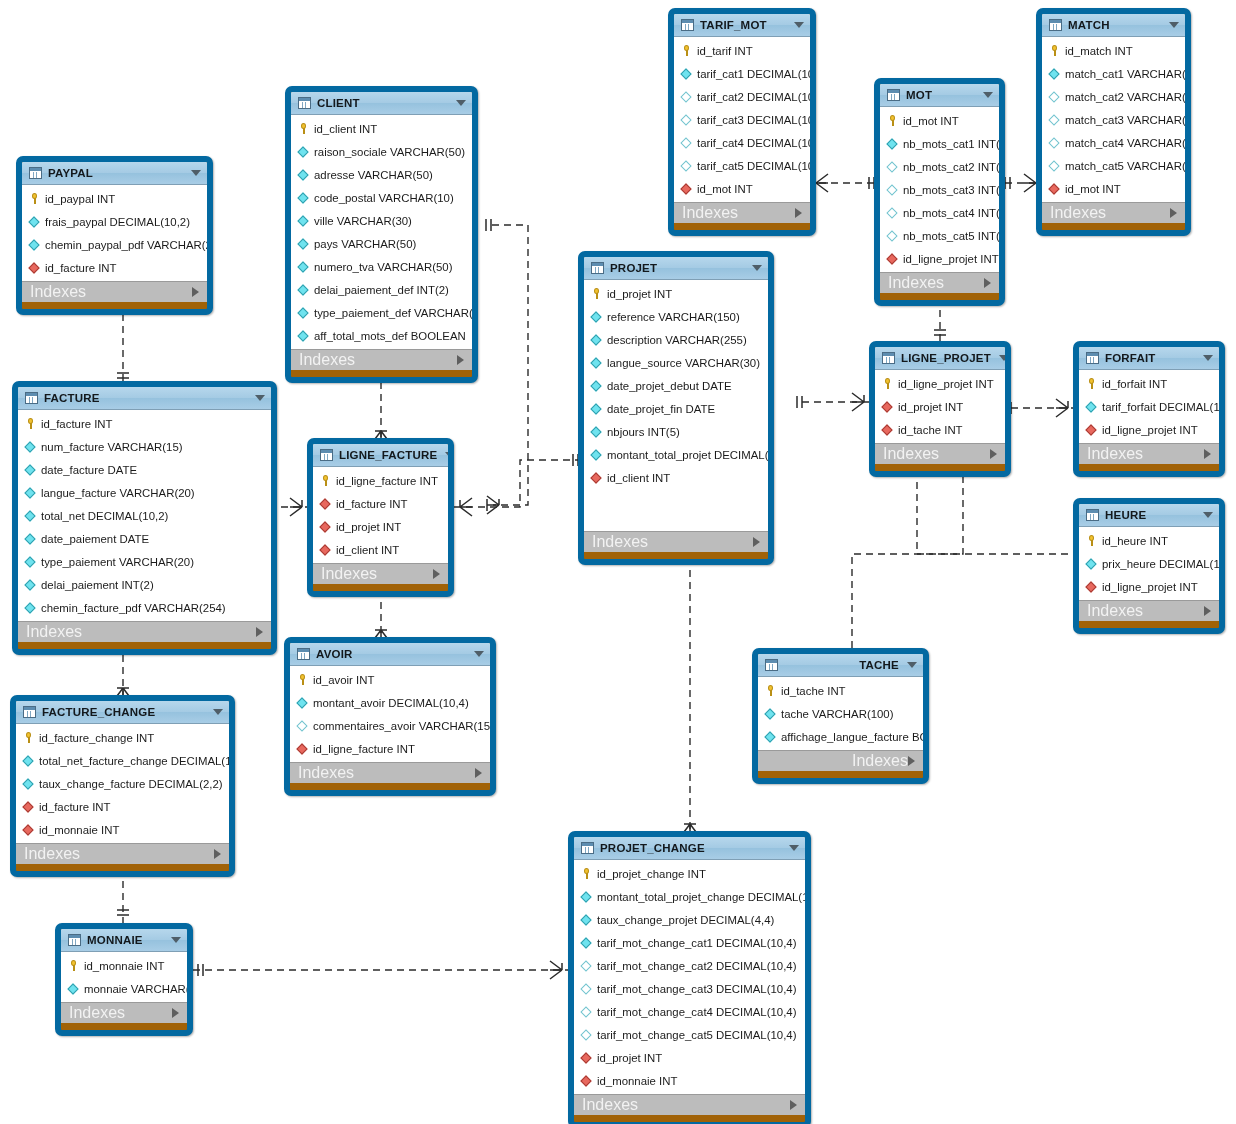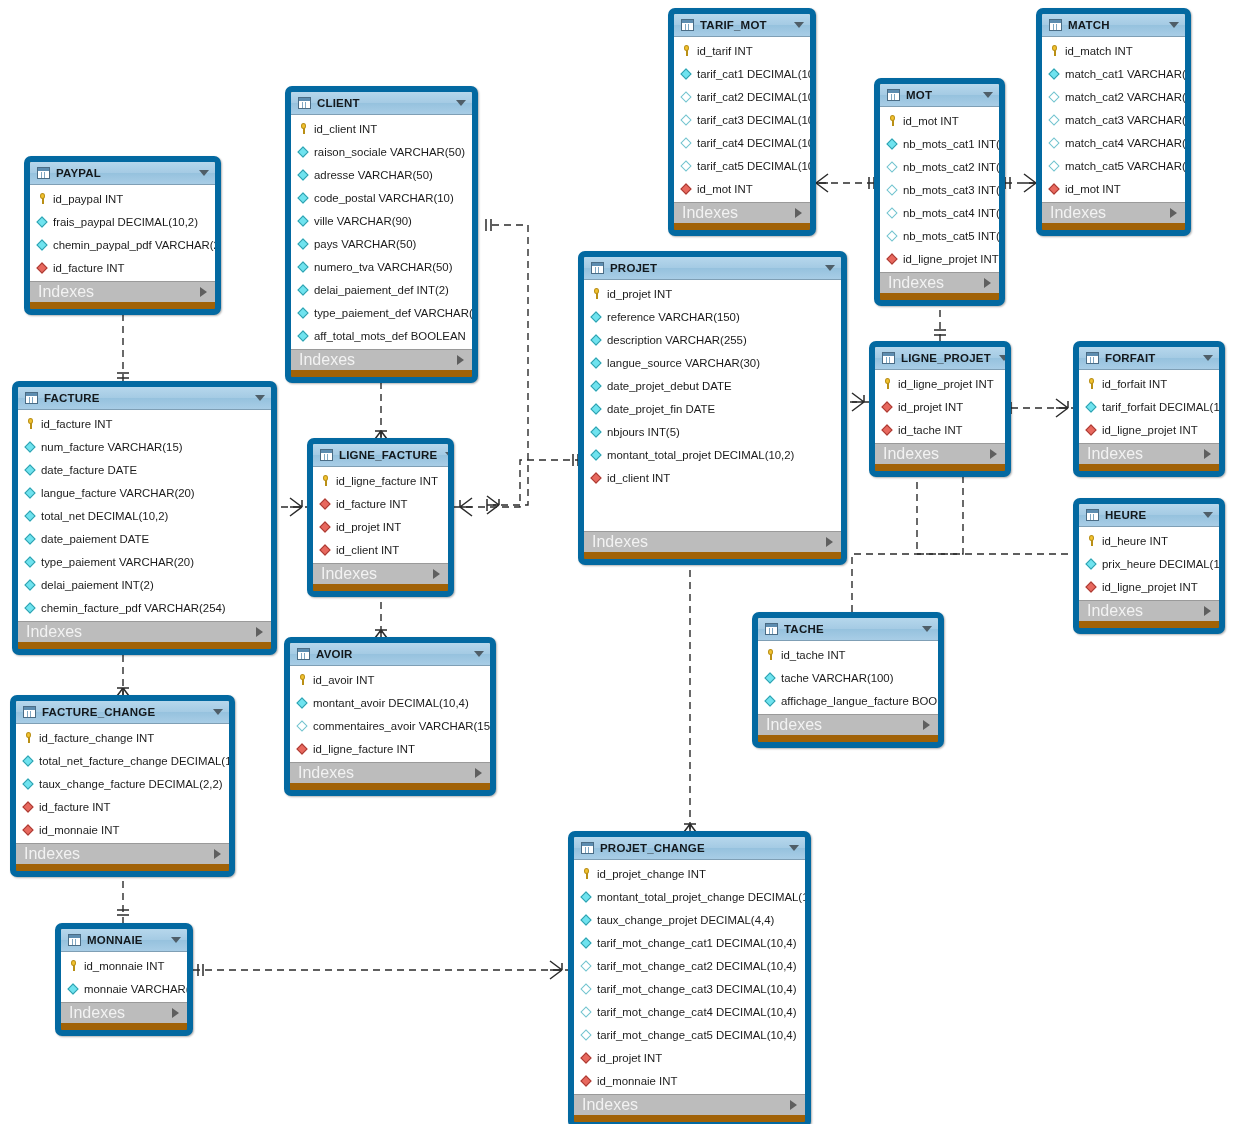--- a/index.html
+++ b/index.html
@@ -271,21 +271,21 @@
 
       <path d="M816,183 L823,183 M816,183 L828,174 M816,183 L828,183 M816,183 L828,192"></path>
 
       <path d="M1005,177 L1005,189 M1010,177 L1010,189"></path>
 
       <path d="M1036,183 L1029,183 M1036,183 L1024,174 M1036,183 L1024,183 M1036,183 L1024,192"></path>
     </g>
   </svg>
 
   <div id="tables-layer">
-      <div class="tbl" style="left: 24px; top: 156px; width: 197px;">
+      <div class="tbl" style="left: 16px; top: 156px; width: 197px;">
         <div class="tbl-head">
           <span class="tbl-icon"></span>
           <span class="tbl-title">PAYPAL</span>
           <span class="tbl-caret"></span>
         </div>
         <div class="tbl-body">
           <div class="col">
             <span class="gly pk"></span>
             <span>id_paypal INT</span>
           </div>
@@ -325,21 +325,21 @@
           <div class="col">
             <span class="gly d nn"></span>
             <span>adresse VARCHAR(50)</span>
           </div>
           <div class="col">
             <span class="gly d nn"></span>
             <span>code_postal VARCHAR(10)</span>
           </div>
           <div class="col">
             <span class="gly d nn"></span>
-            <span>ville VARCHAR(90)</span>
+            <span>ville VARCHAR(30)</span>
           </div>
           <div class="col">
             <span class="gly d nn"></span>
             <span>pays VARCHAR(50)</span>
           </div>
           <div class="col">
             <span class="gly d nn"></span>
             <span>numero_tva VARCHAR(50)</span>
           </div>
           <div class="col">
@@ -476,21 +476,21 @@
           <div class="col">
             <span class="gly d fk"></span>
             <span>id_ligne_projet INT</span>
           </div>
         </div>
         <div class="tbl-foot">
           <span class="lbl">Indexes</span>
           <span class="arw"></span>
         </div>
       </div>
-      <div class="tbl" style="left: 578px; top: 251px; width: 269px;">
+      <div class="tbl" style="left: 578px; top: 251px; width: 196px;">
         <div class="tbl-head">
           <span class="tbl-icon"></span>
           <span class="tbl-title">PROJET</span>
           <span class="tbl-caret"></span>
         </div>
         <div class="tbl-body">
           <div class="col">
             <span class="gly pk"></span>
             <span>id_projet INT</span>
           </div>
@@ -762,21 +762,21 @@
           <div class="col">
             <span class="gly d nn"></span>
             <span>monnaie VARCHAR(15)</span>
           </div>
         </div>
         <div class="tbl-foot">
           <span class="lbl">Indexes</span>
           <span class="arw"></span>
         </div>
       </div>
-      <div class="tbl" style="left: 752px; top: 612px; width: 192px;">
+      <div class="tbl" style="left: 752px; top: 648px; width: 177px; text-align: right;">
         <div class="tbl-head">
           <span class="tbl-icon"></span>
           <span class="tbl-title">TACHE</span>
           <span class="tbl-caret"></span>
         </div>
         <div class="tbl-body">
           <div class="col">
             <span class="gly pk"></span>
             <span>id_tache INT</span>
           </div>

